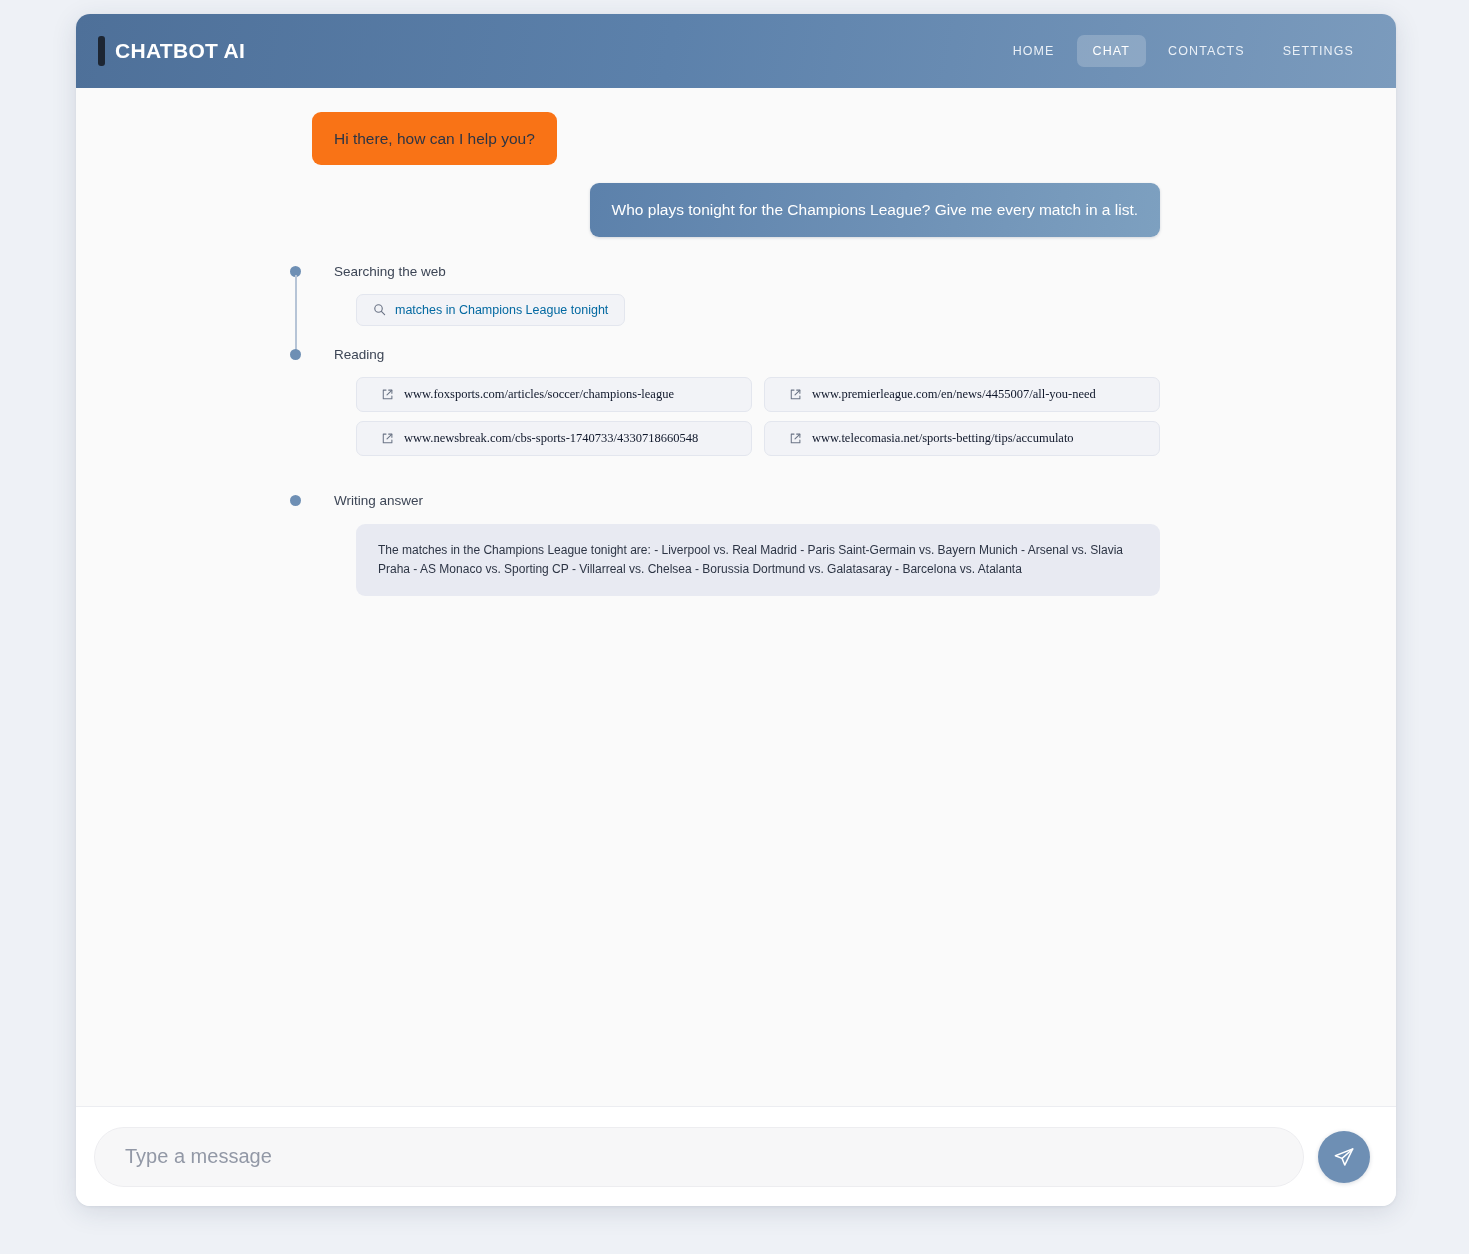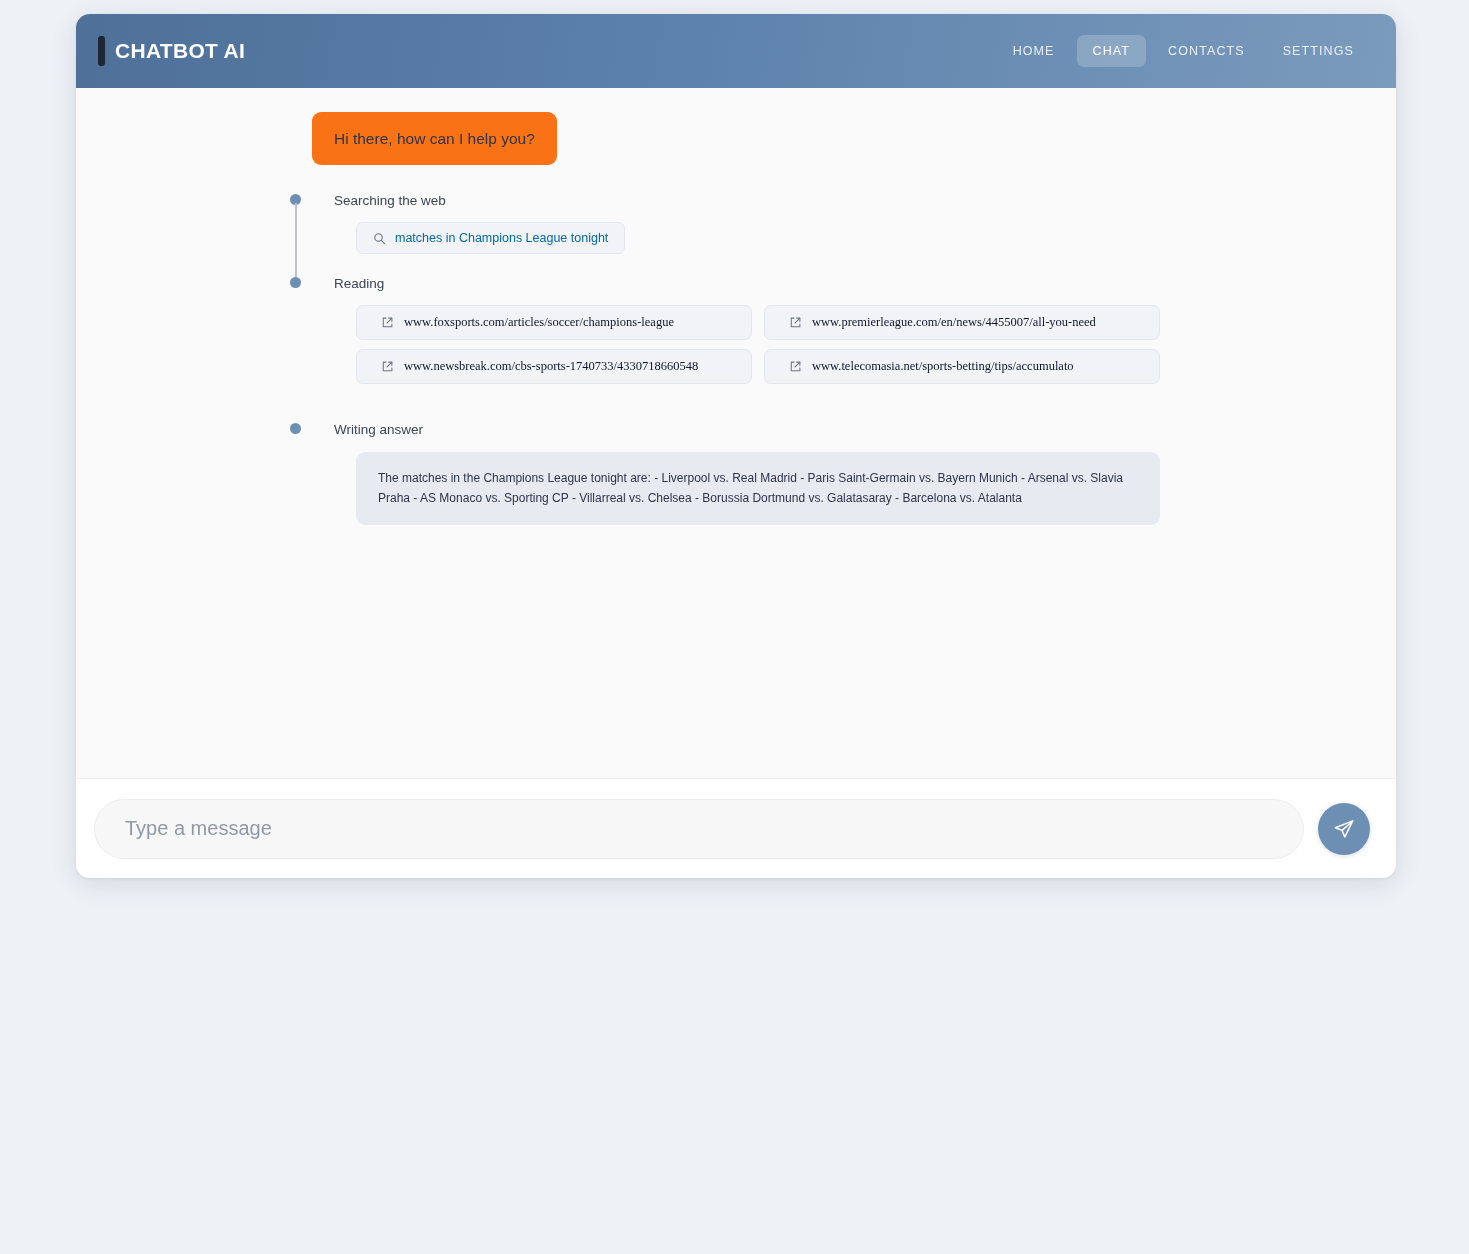--- a/index.html
+++ b/index.html
@@ -7,21 +7,21 @@
     margin: 0; padding: 0;
     width: 1469px; height: 1254px;
     background: #eef1f6;
     font-family: "Liberation Sans", sans-serif;
     -webkit-font-smoothing: antialiased;
   }
 
   #app-window {
     position: absolute;
     left: 76px; top: 14px;
-    width: 1320px; height: 864px;
+    width: 1320px; height: 1192px;
     background: #fafafa;
     border-radius: 14px;
     box-shadow: 0 6px 26px rgba(40,55,85,0.13), 0 1px 3px rgba(40,55,85,0.07);
     overflow: hidden;
     display: flex;
     flex-direction: column;
   }
 
   
   #header {
@@ -240,20 +240,23 @@
       <div class="nav-item">SETTINGS</div>
     </div>
   </div>
 
   <div id="chat-area">
 
     <div class="msg-row left">
       <div class="bubble-bot">Hi there, how can I help you?</div>
     </div>
 
+    <div class="msg-row right">
+      <div class="bubble-user">Who plays tonight for the Champions League? Give me every match in a list.</div>
+    </div>
 
     <div id="trace">
 
       <div class="step">
         <span class="step-dot"></span>
         <span class="step-connector" style="height:78px;"></span>
         <div class="step-head">
           <span class="step-label">Searching the web</span>
         </div>
         <div class="chip">

